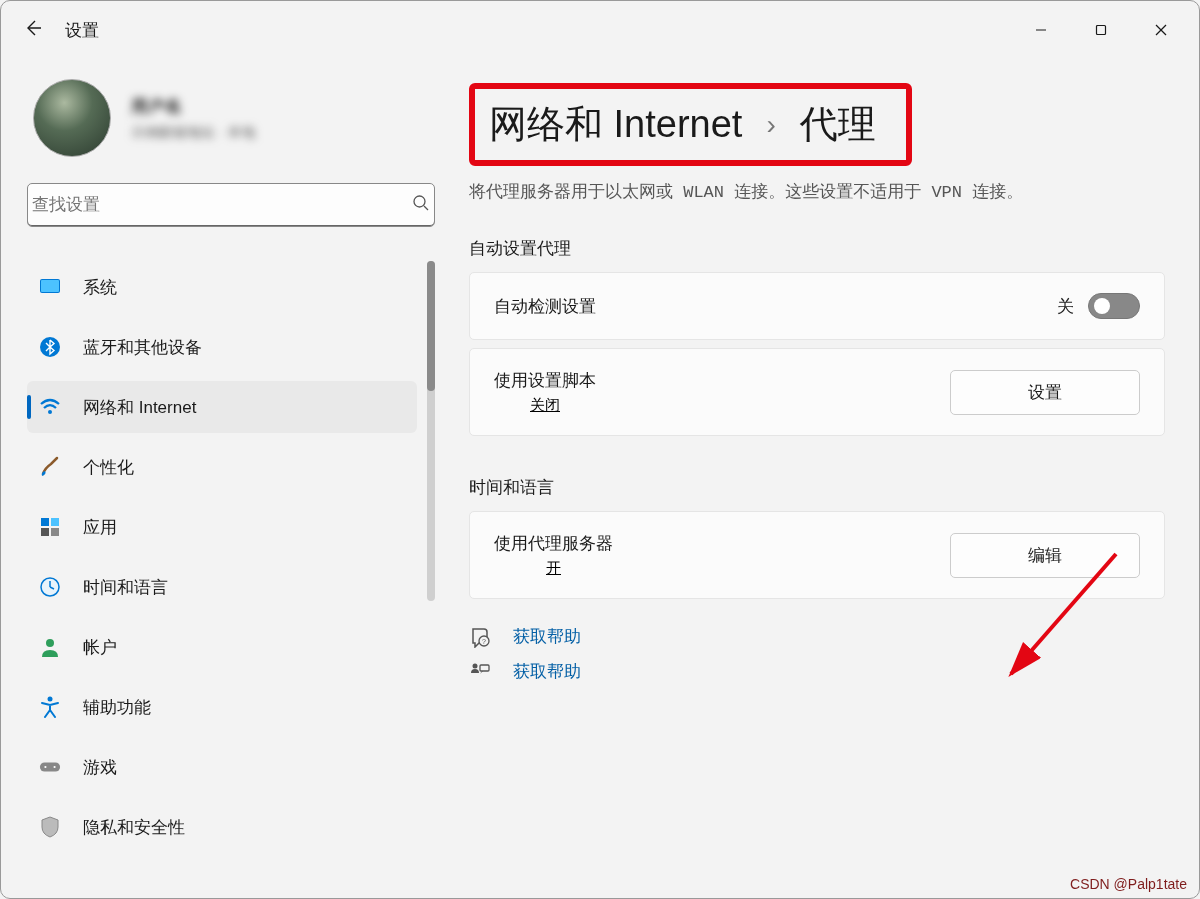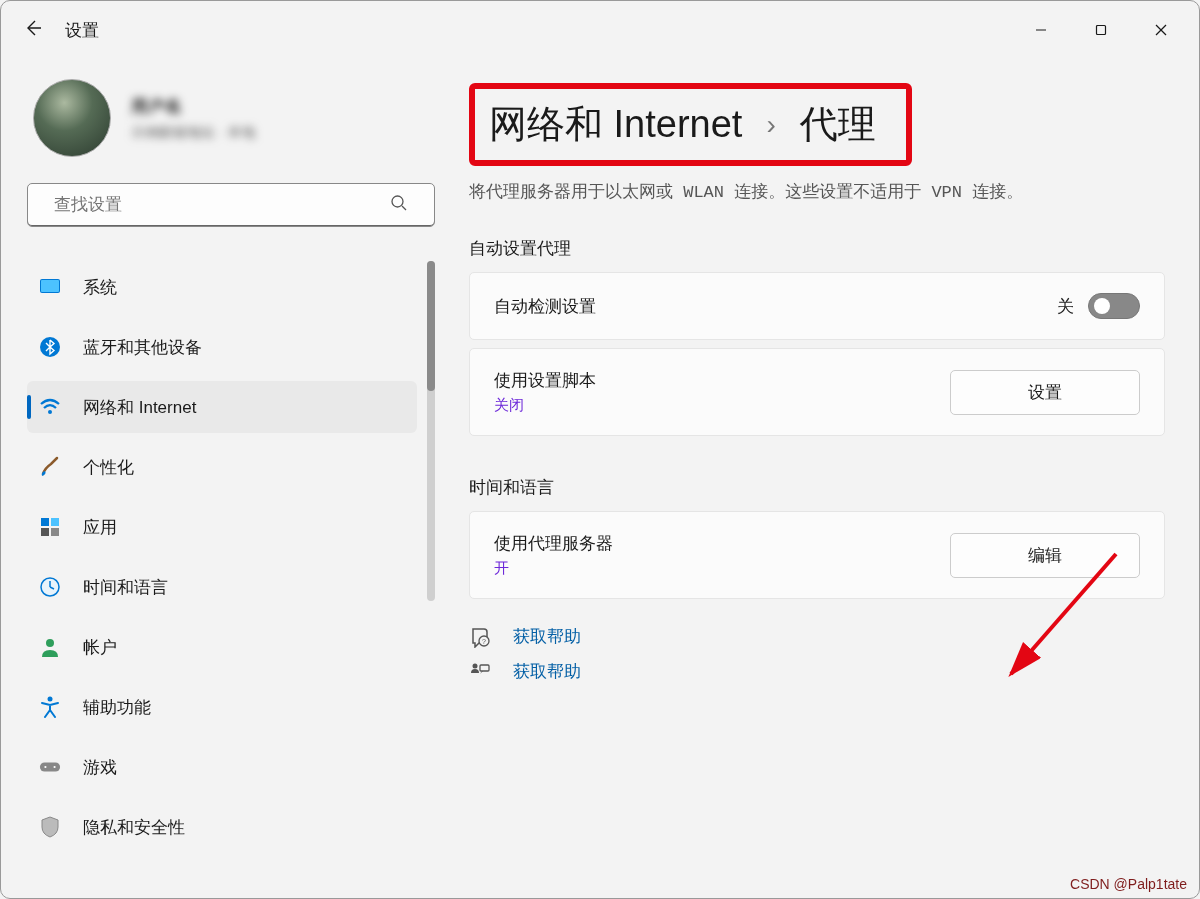--- a/index.html
+++ b/index.html
@@ -16,44 +16,44 @@
 
   .body-area { display: flex; height: calc(899px - 58px); }
 
   .sidebar { width: 450px; padding: 20px 16px 0 26px; display: flex; flex-direction: column; }
   .user-row { display: flex; align-items: center; gap: 20px; margin-bottom: 26px; margin-left: 6px; }
   .avatar { width: 78px; height: 78px; border-radius: 50%; background: radial-gradient(circle at 40% 30%, #abb9a0 0%, #556b55 40%, #2b3a2e 100%); border: 1px solid #aaa; flex-shrink: 0; }
   .user-text { display: flex; flex-direction: column; gap: 6px; filter: blur(4px); }
   .user-name { font-weight: 600; font-size: 17px; }
   .user-sub { font-size: 14px; color: #555; }
 
-  .search-box { display: flex; align-items: center; border: 1px solid #888; border-radius: 5px; background: #fdfdfd; height: 44px; padding: 0 26px; margin-bottom: 34px; box-shadow: inset 0 -1px 0 #666; }
+  .search-box { display: flex; align-items: center; border: 1px solid #888; border-radius: 5px; background: #fdfdfd; height: 44px; padding: 0 4px; margin-bottom: 34px; box-shadow: inset 0 -1px 0 #666; }
   .search-box input { flex: 1; border: 0; background: transparent; font-size: 17px; outline: none; font-family: inherit; }
   .search-box .sicon { color: #555; }
 
   .nav { flex: 1; position: relative; padding-right: 18px; }
   .nav-item { display: flex; align-items: center; gap: 22px; height: 52px; padding: 0 12px; border-radius: 6px; font-size: 17px; cursor: pointer; margin-bottom: 8px; }
   .nav-item.selected { background: #e9e9e9; position: relative; }
   .nav-item.selected::before { content: ""; position: absolute; left: 0; top: 14px; bottom: 14px; width: 4px; background: #0067c0; border-radius: 2px; }
   .nav-icon { width: 22px; height: 22px; display: flex; align-items: center; justify-content: center; flex-shrink: 0; }
 
   .scrollbar { position: absolute; top: 0; right: 0; width: 8px; height: 340px; background: #cfcfcf; border-radius: 4px; }
   .scroll-thumb { width: 100%; height: 130px; background: #8a8a8a; border-radius: 4px; }
 
   .content { flex: 1; padding: 24px 34px 0 18px; position: relative; }
   .breadcrumb-box { border: 6px solid #e30613; border-radius: 6px; display: inline-flex; align-items: center; padding: 10px 30px 10px 14px; margin-bottom: 14px; }
   .bc-part { font-size: 38px; font-weight: 400; }
   .bc-sep { font-size: 28px; color: #777; margin: 0 24px; }
   .subtitle { font-size: 17px; color: #555; margin-bottom: 34px; font-family: Liberation Mono, monospace; }
 
   .section-title { font-size: 17px; font-weight: 500; margin-bottom: 12px; }
   .card { background: #fbfbfb; border: 1px solid #e5e5e5; border-radius: 5px; padding: 20px 24px; display: flex; align-items: center; justify-content: space-between; margin-bottom: 8px; }
-  .card-text { display: flex; flex-direction: column; gap: 4px; }
+  .card-text { display: flex; flex-direction: column; gap: 4px; align-items: center; }
   .card-title { font-size: 17px; }
-  .card-sub { font-size: 15px; color: #6d28d9; }
+  .card-sub { font-size: 15px; color: #000000; text-decoration: underline; }
   .action-btn { background: #fdfdfd; border: 1px solid #ccc; border-radius: 5px; padding: 10px 0; width: 190px; text-align: center; font-size: 17px; cursor: pointer; }
   .toggle-wrap { display: flex; align-items: center; gap: 14px; }
   .toggle-label { font-size: 17px; }
   .toggle { width: 52px; height: 26px; border-radius: 13px; background: #888; border: 1px solid #777; position: relative; cursor: pointer; }
   .toggle .knob { width: 16px; height: 16px; background: #fff; border-radius: 50%; position: absolute; top: 4px; left: 5px; }
 
   .section-gap { height: 32px; }
 
   .link-row { display: flex; align-items: center; gap: 22px; margin-top: 26px; }
   .link-icon { width: 22px; height: 22px; color: #555; display:flex; align-items:center; justify-content:center; font-size:20px;}

